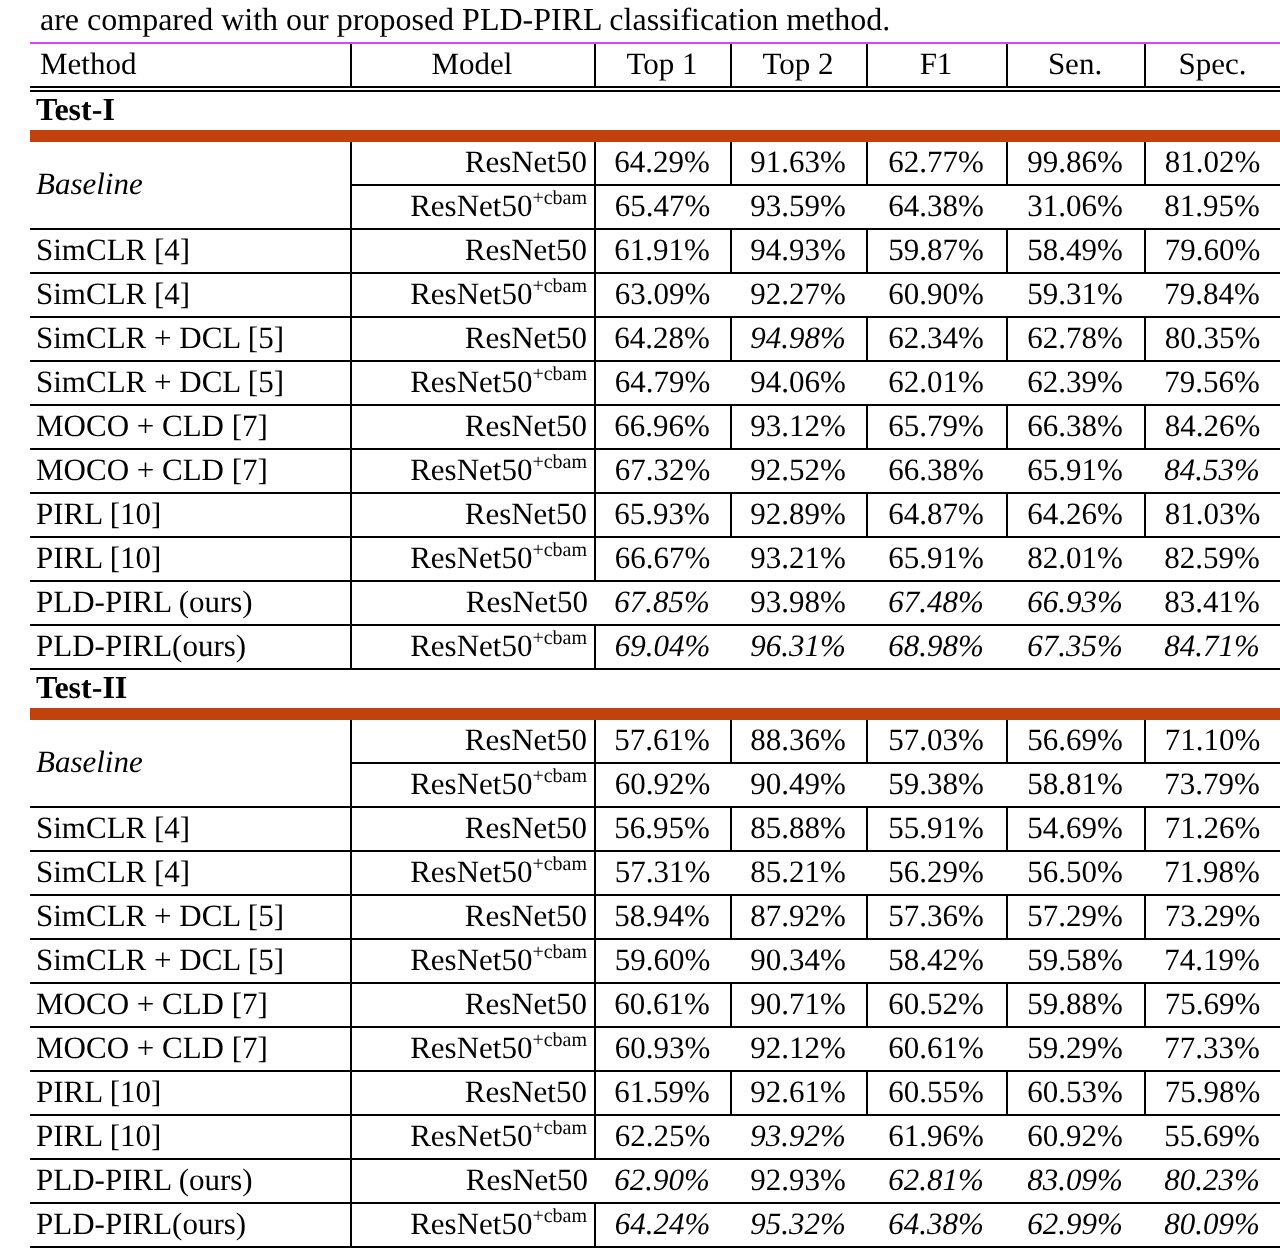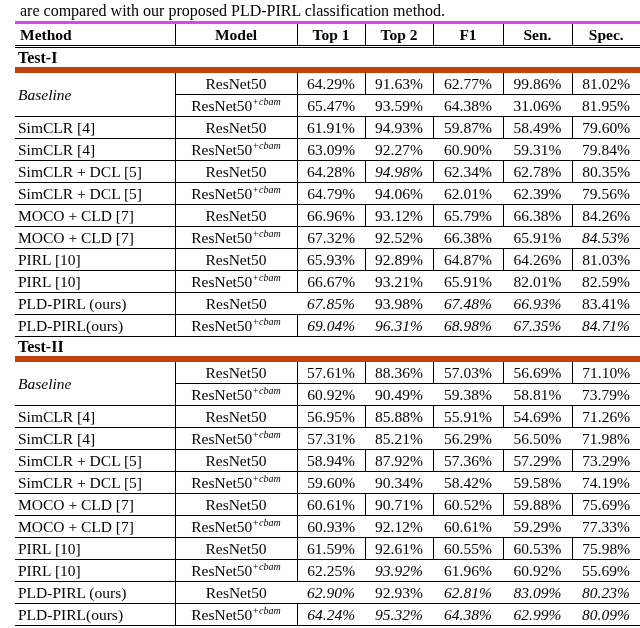--- a/index.html
+++ b/index.html
@@ -14,36 +14,36 @@
   }
   table.tbl{
     border-collapse:collapse;table-layout:fixed;
     margin-left:15px;width:625px;
   }
   .tbl th,.tbl td{
     padding:0 3px;font-size:15.5px;white-space:nowrap;overflow:hidden;
     height:21px;vertical-align:middle;font-weight:normal;
   }
   .tbl thead th{
-    border-top:3px solid #d946ef;
+    border-top:1px solid #d946ef;
     border-bottom:3px double #000;
-    font-weight:bold;text-align:center;height:21px;
+    font-weight:normal;text-align:center;height:21px;
   }
   .tbl thead th.method{text-align:left;padding-left:5px;}
   .tbl tbody td{border-bottom:1px solid #000;}
   .tbl tr.section td{
     font-weight:bold;font-size:16px;height:19px;text-align:left;padding-left:3px;
     border-bottom:6px solid #c2410c;
   }
   .method-cell{text-align:left;padding-left:5px;}
-  .model-cell{text-align:center;padding-left:4px;}
+  .model-cell{text-align:right;padding-left:4px;}
   .num{text-align:center;}
   .bl{border-left:1px solid #000;}
   .b{font-weight:bold;font-style:italic;}
-  sup.cbam{font-size:10px;font-style:italic;line-height:0;vertical-align:super;letter-spacing:0;}
+  sup.cbam{font-size:10px;line-height:0;vertical-align:super;letter-spacing:0;}
   .footer{
     margin:3px 0 0 7px;font-size:15.5px;line-height:16px;white-space:nowrap;
   }
   .footer .sen{display:inline-block;width:160px;}
 </style>
 </head>
 <body>
 
 <div class="caption">are compared with our proposed PLD-PIRL classification method.</div>
 

